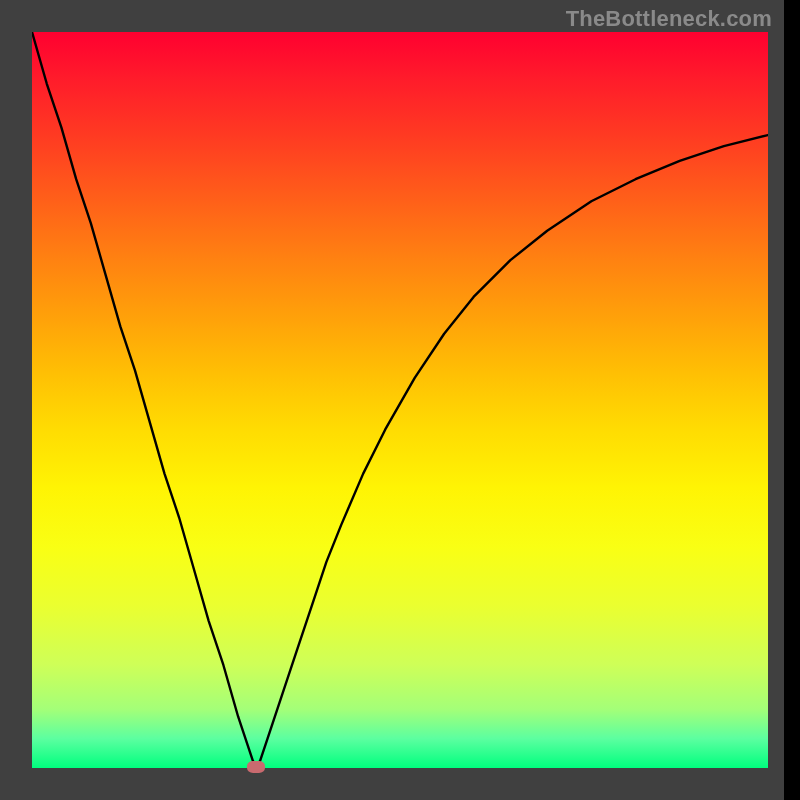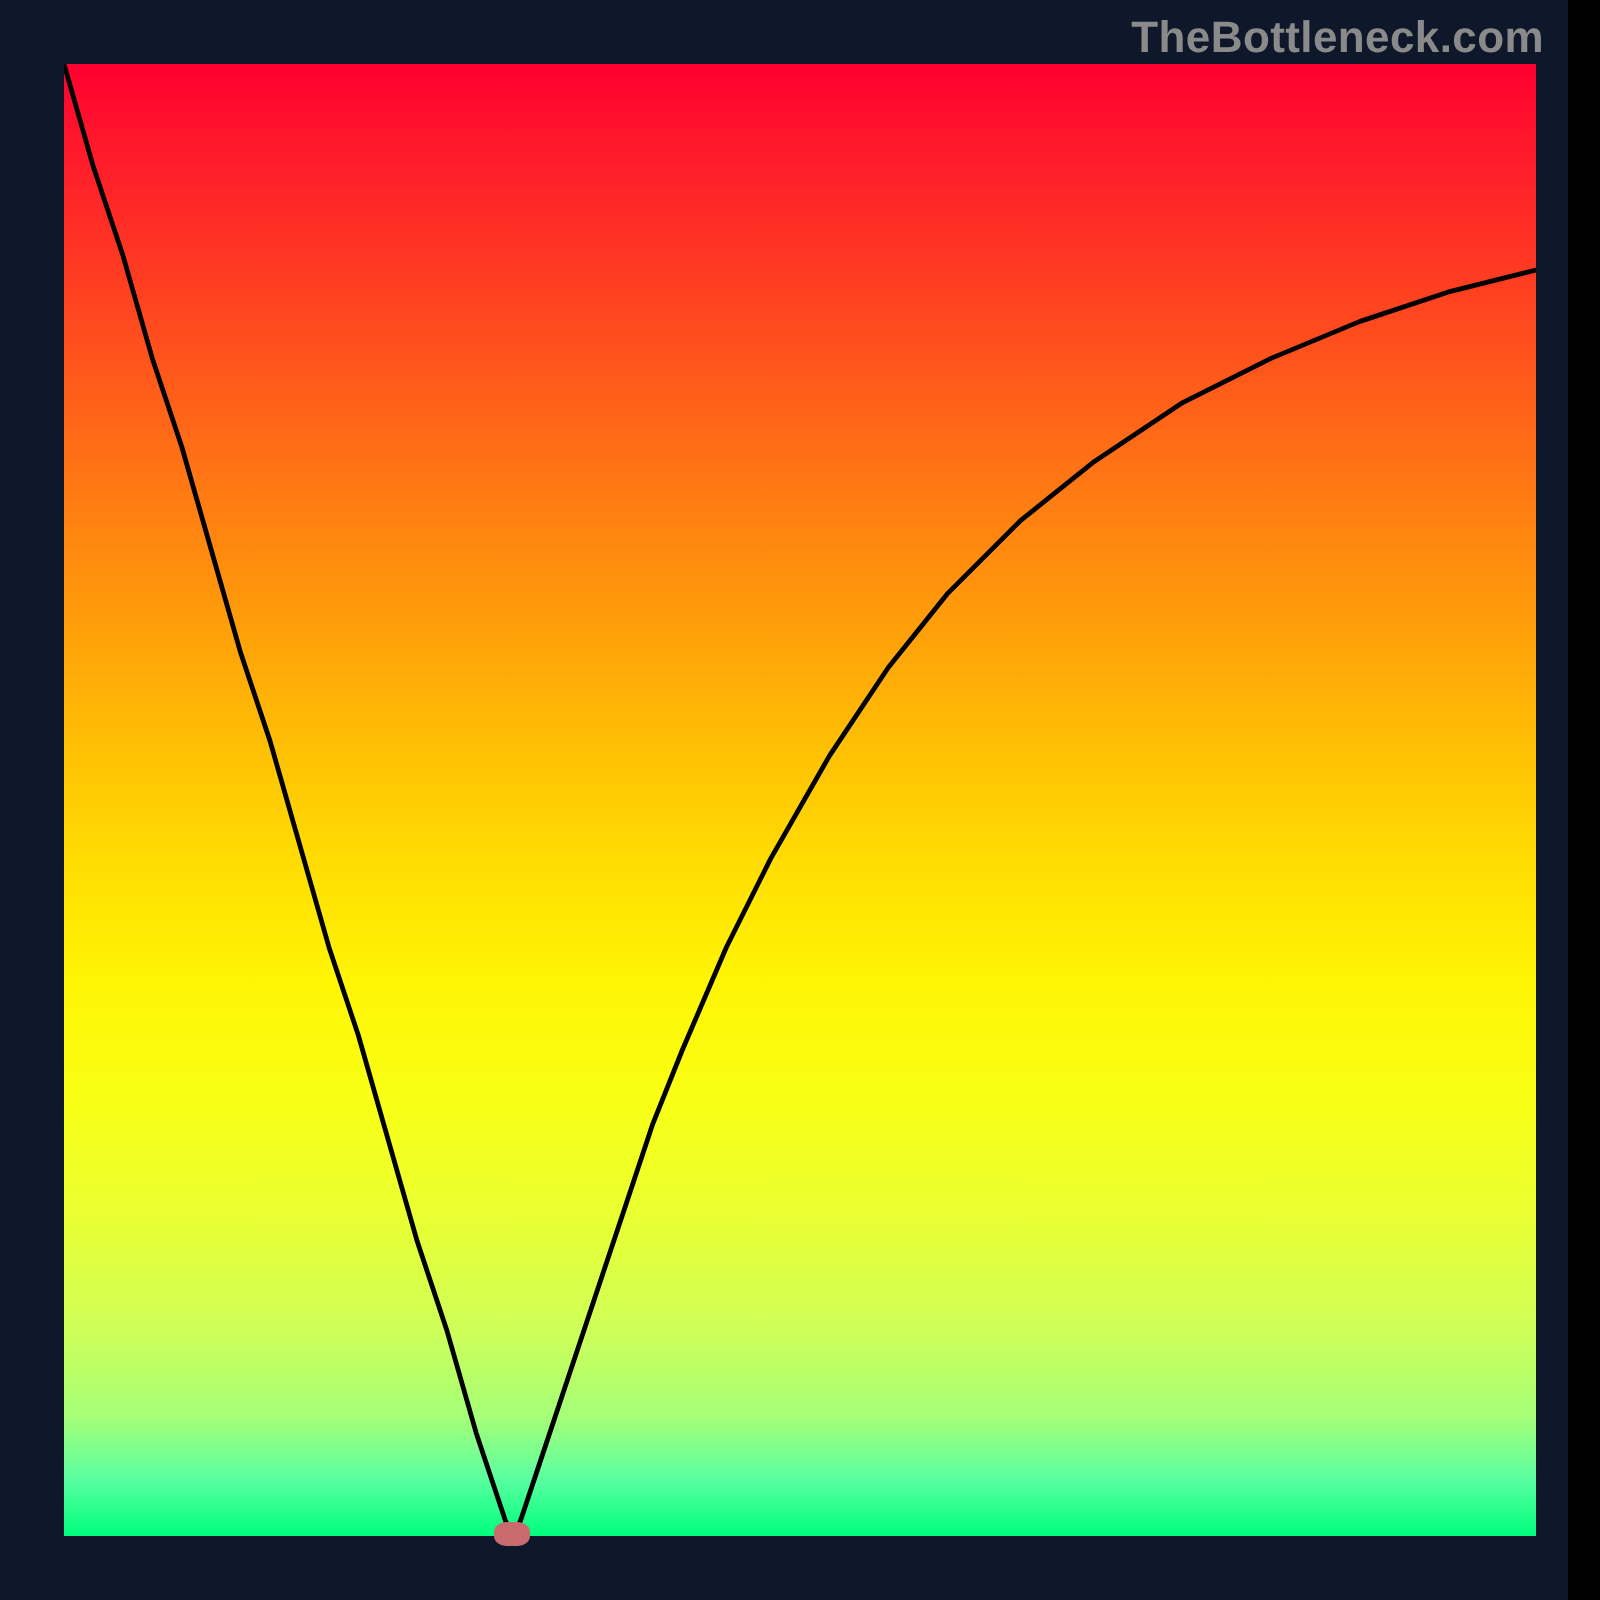--- a/index.html
+++ b/index.html
@@ -1,20 +1,20 @@
 <!DOCTYPE html>
 <html><head>
 <meta charset="utf-8">
 <style>
   * { margin: 0; padding: 0; box-sizing: border-box; }
   html, body { width: 800px; height: 800px; overflow: hidden; background: #000; }
   .frame {
     width: 784px;
     height: 800px;
-    background: #0f172a;
+    background: #404040;
     position: relative;
   }
   .plot-area {
     position: absolute;
     left: 32px;
     top: 32px;
     width: 736px;
     height: 736px;
     background: linear-gradient(to bottom,
       #ff0030 0%,

